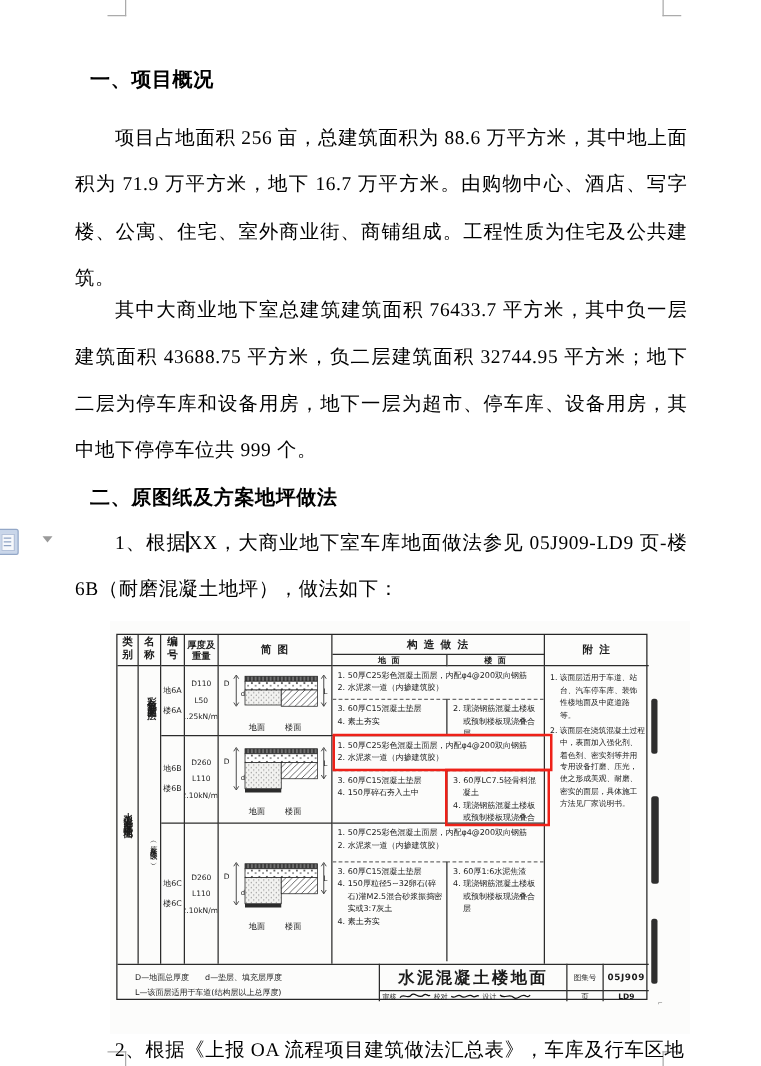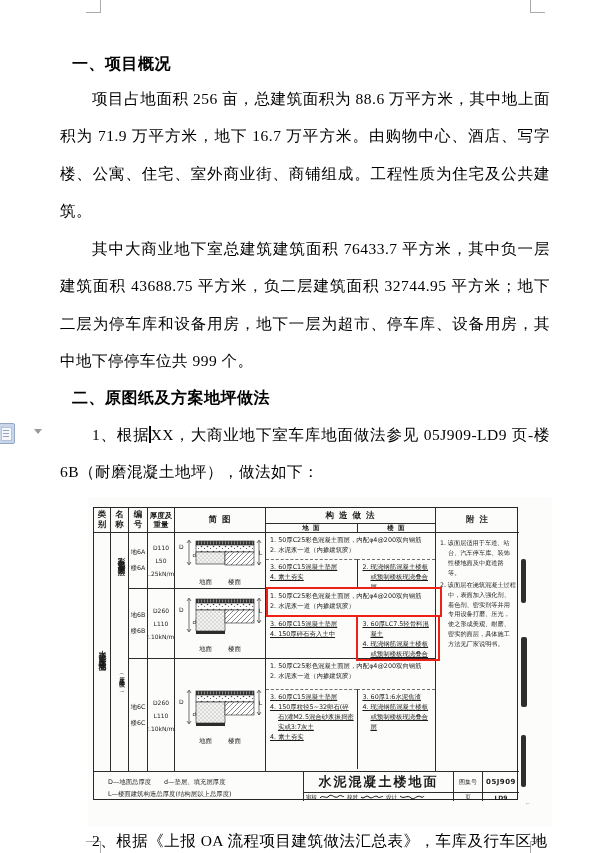--- a/index.html
+++ b/index.html
@@ -28,21 +28,21 @@
   .clipboard .ln{position:absolute;left:4px;width:6px;height:1px;background:#8fa3c4;}
   .paste-caret{position:absolute;left:36px;top:6px;width:0;height:0;
                border-left:4px solid transparent;border-right:4px solid transparent;border-top:5px solid #9a9a9a;}
   
   .scan{position:absolute;left:88px;top:497px;width:464px;height:330px;background:#fcfcfb;
         font-family:"DejaVu Sans","Liberation Sans",sans-serif;color:#1b1b1b;}
   .scan *{box-sizing:border-box;}
   .tbl{position:absolute;left:5px;top:10px;width:425px;height:293px;border:1.4px solid #262626;}
   .cell{position:absolute;overflow:hidden;}
   .bR{border-right:1px solid #2c2c2c;} .bB{border-bottom:1px solid #2c2c2c;} .bT{border-top:1px solid #2c2c2c;}
-  .dashT{border-top:1px dashed #6e6e6e;text-decoration:underline;}
+  .dashT{border-top:1px dashed #6e6e6e;}
   .hdr{display:flex;align-items:center;justify-content:center;font-weight:bold;font-size:8.5px;letter-spacing:1px;}
   .stack{width:12px;line-height:1.15;word-break:break-all;text-align:center;letter-spacing:0;}
   .stack2{width:26px;line-height:1.2;word-break:break-all;text-align:center;letter-spacing:0;font-size:7.5px;}
   .vtext{writing-mode:vertical-lr;text-orientation:upright;letter-spacing:2px;font-size:7.5px;font-weight:bold;}
   .vtext.small{font-size:6px;font-weight:normal;letter-spacing:1px;}
   .codecell{display:flex;flex-direction:column;justify-content:center;gap:7px;align-items:center;font-size:6.3px;}
   .thickcell{display:flex;flex-direction:column;justify-content:center;gap:6px;align-items:center;font-size:6px;}
   .mlist{font-size:6.4px;line-height:1.55;padding:3px 2px 0 4px;}
   .mlist .li{padding-left:8px;text-indent:-8px;}
   .notes{font-size:6.2px;line-height:1.6;padding:5px 3px 0 4px;}
@@ -65,21 +65,21 @@
 <body>
 
 <div id="page">
 
   <div class="crop tl"></div>
   <div class="crop tr"></div>
   <div class="crop bl"></div>
   <div class="crop br"></div>
 
   <div class="heading" style="top:54px">一、项目概况</div>
-  <div class="para indent" style="top:80px">项目占地面积 256 亩，总建筑面积为 88.6 万平方米，其中地上面积为 71.9 万平方米，地下 16.7 万平方米。由购物中心、酒店、写字楼、公寓、住宅、室外商业街、商铺组成。工程性质为住宅及公共建筑。</div>
+  <div class="para indent" style="top:92px">项目占地面积 256 亩，总建筑面积为 88.6 万平方米，其中地上面积为 71.9 万平方米，地下 16.7 万平方米。由购物中心、酒店、写字楼、公寓、住宅、室外商业街、商铺组成。工程性质为住宅及公共建筑。</div>
   <div class="para indent" style="top:230px">其中大商业地下室总建筑建筑面积 76433.7 平方米，其中负一层建筑面积 43688.75 平方米，负二层建筑面积 32744.95 平方米；地下二层为停车库和设备用房，地下一层为超市、停车库、设备用房，其中地下停停车位共 999 个。</div>
   <div class="heading" style="top:388px">二、原图纸及方案地坪做法</div>
 
   <div class="para indent" style="top:416px"><span>1、根据</span><span class="cursor"></span><span>XX，大商业地下室车库地面做法参见 05J909-LD9 页-楼6B（耐磨混凝土地坪），做法如下：</span></div>
 
   <div class="paste-btn">
     <div class="clipboard">
       <div class="sheet"></div>
       <div class="ln" style="top:6px"></div>
       <div class="ln" style="top:9px"></div>
@@ -264,21 +264,21 @@
       <div class="cell" style="left:342px;top:25px;width:83px;height:238px">
         <div class="notes">
             <div class="li">1. 该面层适用于车道、站台、汽车停车库、装饰性楼地面及中庭道路等。</div>
             <div class="li">2. 该面层在浇筑混凝土过程中，表面加入强化剂、着色剂、密实剂等并用专用设备打磨、压光，使之形成美观、耐磨、密实的面层，具体施工方法见厂家说明书。</div>
           </div>
       </div>
 
       <div class="cell bT bR" style="left:0;top:263px;width:210px;height:30px">
         <div class="legend">
             <div class="li">D—地面总厚度　　d—垫层、填充层厚度</div>
-            <div class="li">L—楼面建筑构造总厚度(结构层以上总厚度)</div>
+            <div class="li">L—该面层适用于车道(结构层以上总厚度)</div>
           </div>
       </div>
       <div class="cell bT tb-title" style="left:210px;top:263px;width:149px;height:21px">水泥混凝土楼地面</div>
       <div class="cell bT tb-small" style="left:359px;top:263px;width:30px;height:21px;border-left:1px solid #2c2c2c;border-right:1px solid #2c2c2c">图集号</div>
       <div class="cell bT tb-val" style="left:389px;top:263px;width:36px;height:21px">05J909</div>
 
       <div class="cell bT sigrow" style="left:210px;top:284px;width:149px;height:9px">
         <span class="lbl">审核</span>
         <svg width="26" height="8">
             <path d="M1 5 C4 1,7 7,10 3 C13 0,16 7,20 3 C22 1,24 5,25 3" stroke="#111" stroke-width="1" fill="none"></path>

